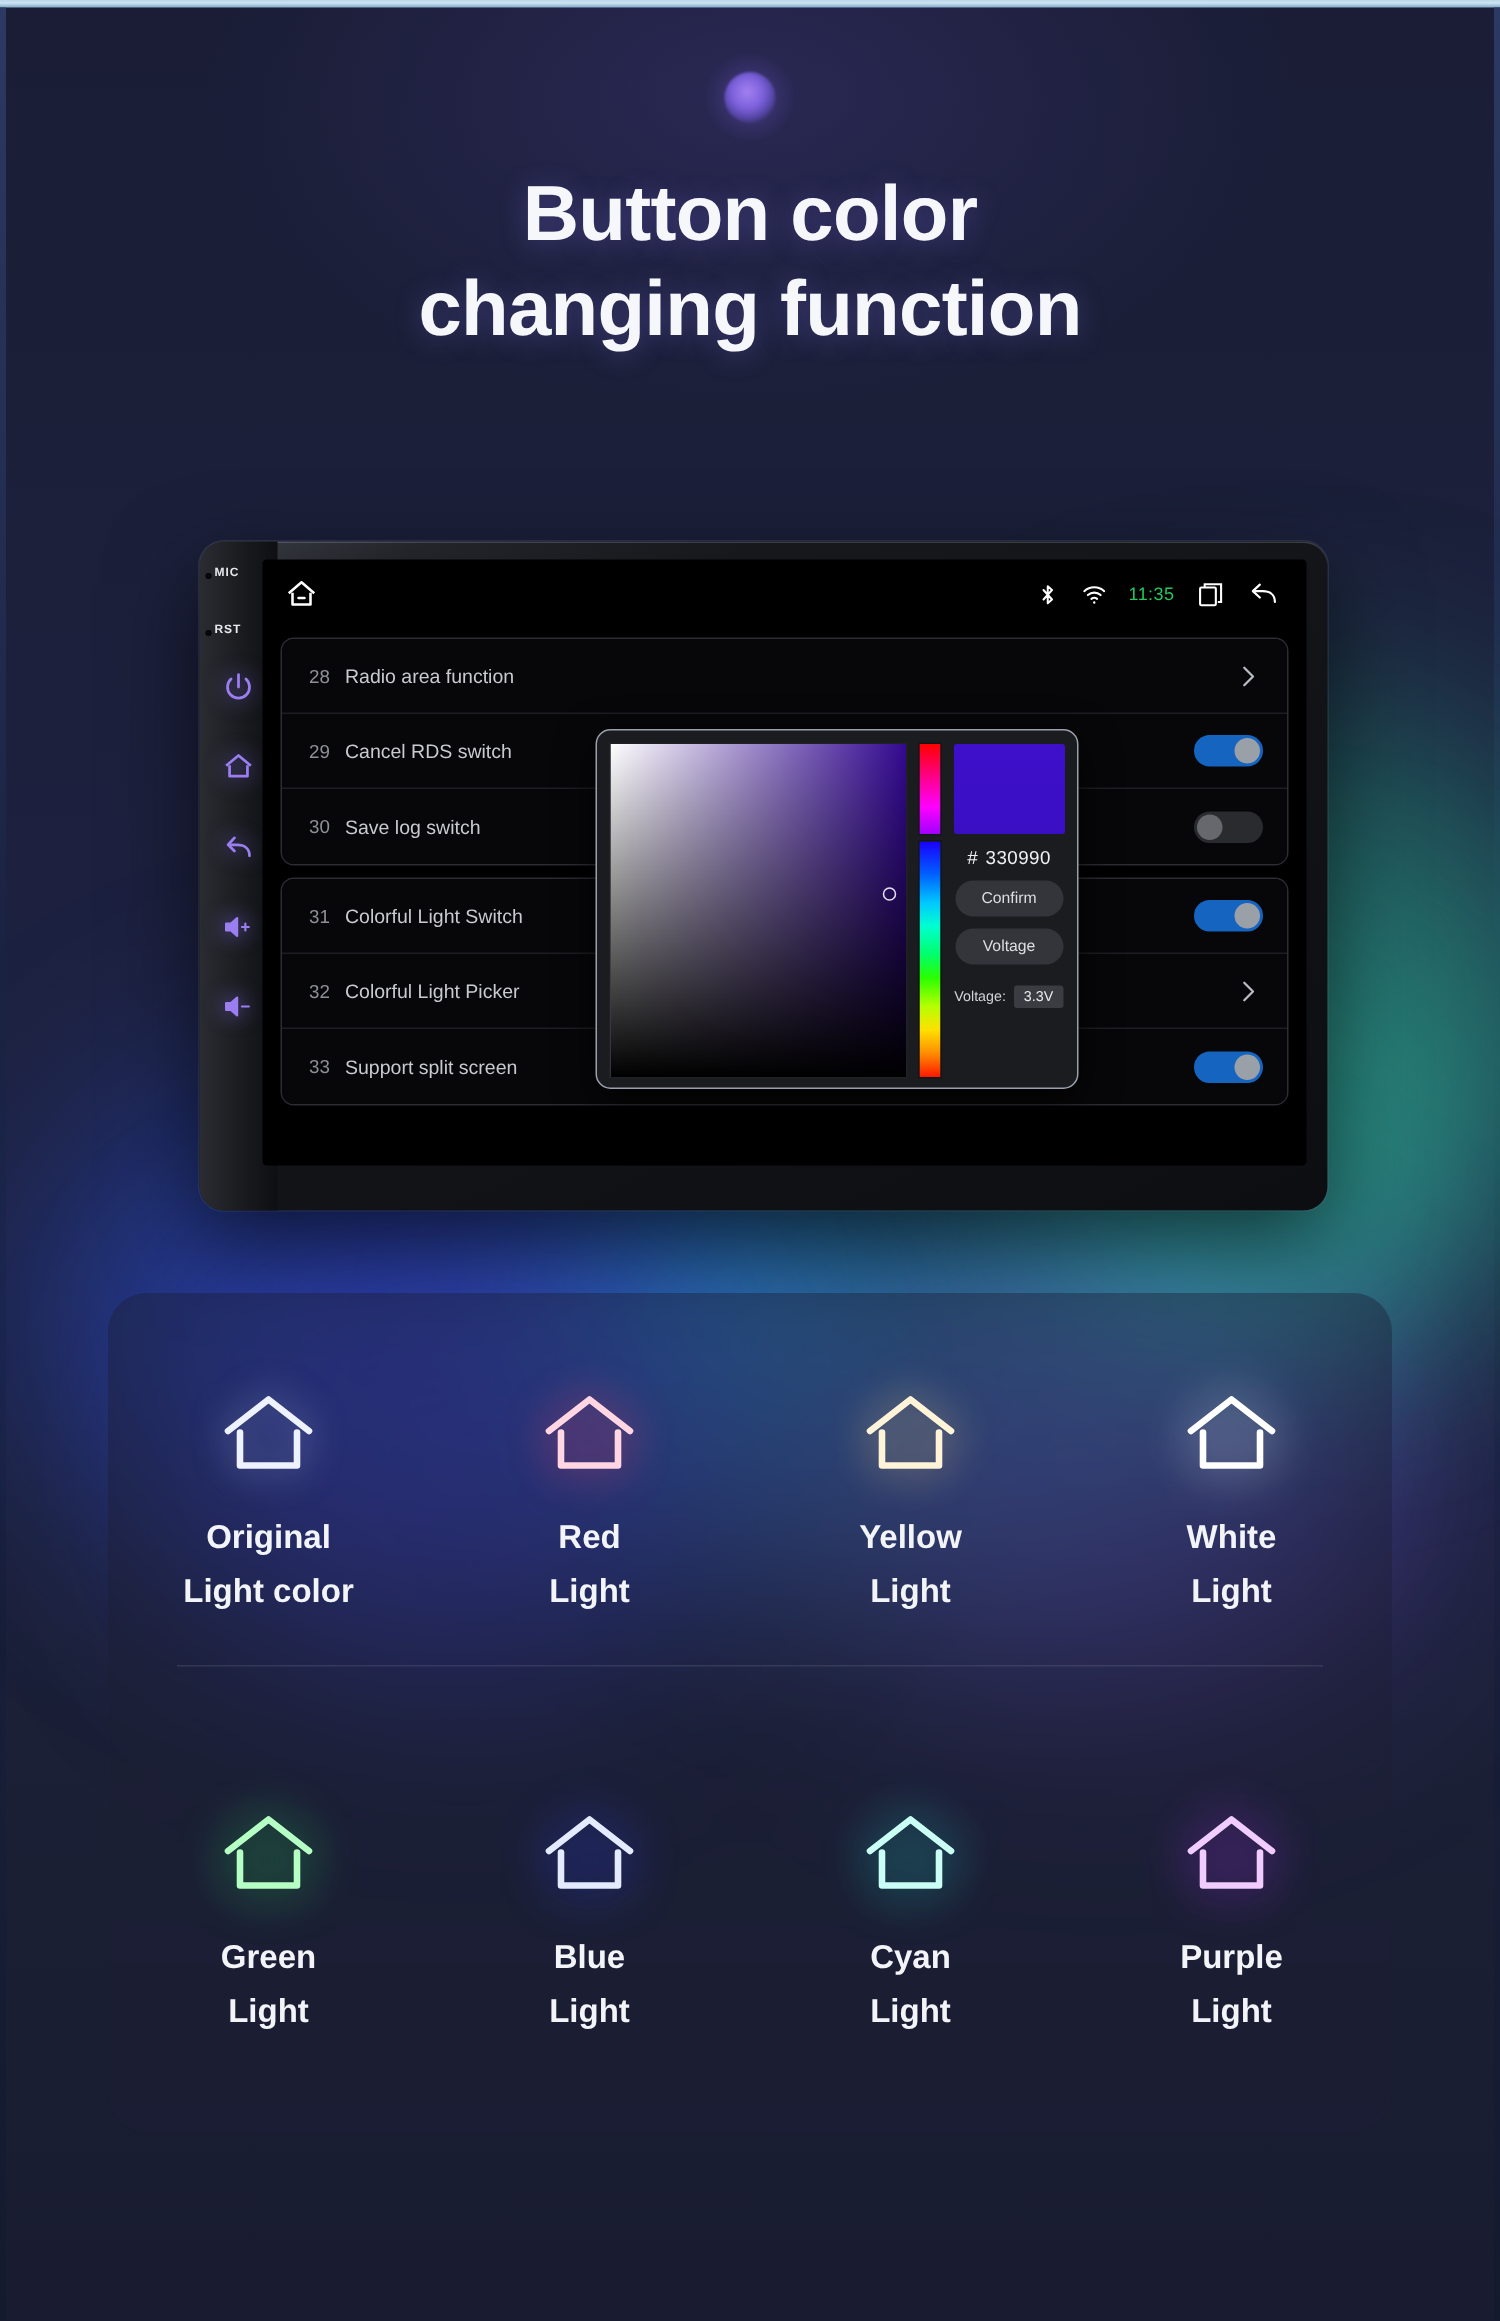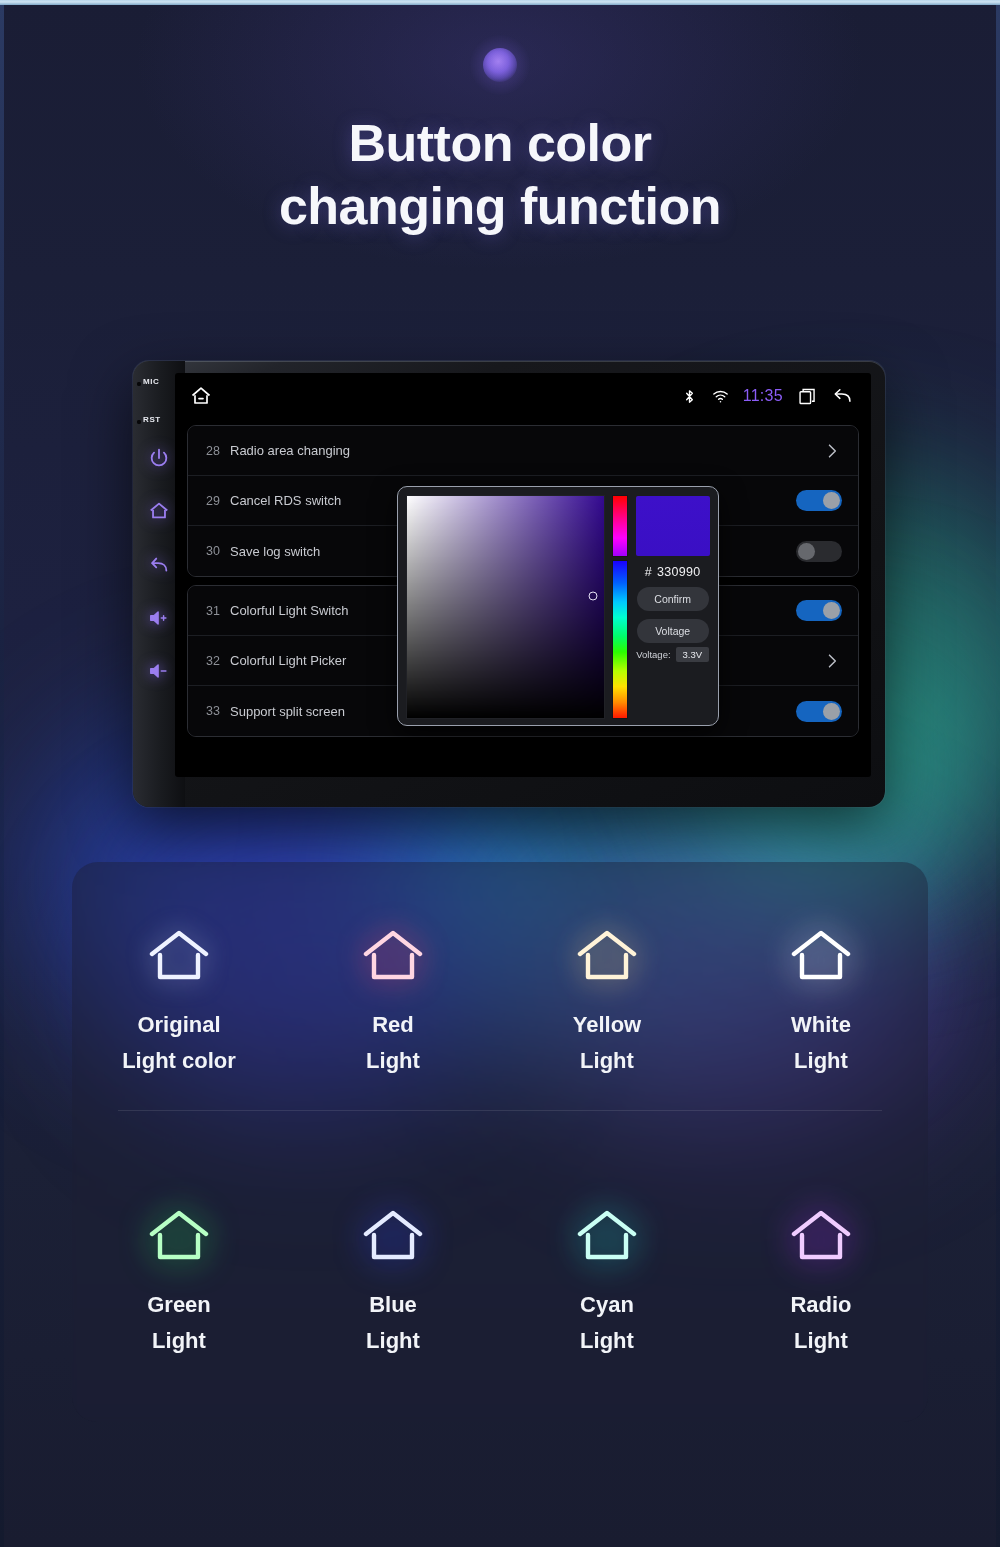--- a/index.html
+++ b/index.html
@@ -119,21 +119,21 @@
   .statusbar {
     position: absolute; left: 0; right: 0; top: 0; height: 46px;
     display: flex; align-items: center;
     padding: 0 18px 0 14px;
   }
   .sb-home { width: 24px; height: 24px; color: #fff; }
   .sb-home svg { width: 100%; height: 100%; }
   .sb-right { margin-left: auto; display: flex; align-items: center; gap: 14px; }
   .sb-ico { width: 17px; height: 17px; color: #fff; display: block; }
   .sb-ico svg { width: 100%; height: 100%; display: block; }
-  .sb-time { color: #8b5cf6; font-size: 16px; letter-spacing: .3px; }
+  .sb-time { color: #22c55e; font-size: 12px; letter-spacing: .3px; }
   .sb-ico-lg { width: 21px; height: 21px; color: #fff; }
   .sb-ico-lg svg { width: 100%; height: 100%; display: block; }
 
   
   .group {
     position: absolute; left: 12px; right: 12px;
     background: #07070a;
     border: 1px solid #2b2d33;
     border-radius: 9px;
     overflow: hidden;
@@ -227,21 +227,21 @@
   .pbtn {
     margin-top: 8px;
     width: 72px; height: 24px; border-radius: 12px;
     background: #33353b;
     color: #dcdee3; font-size: 10.5px;
     display: flex; align-items: center; justify-content: center;
     border: none;
     font-family: inherit;
   }
   .voltline {
-    margin-top: 4px; display: flex; align-items: center; gap: 5px;
+    margin-top: 14px; display: flex; align-items: center; gap: 5px;
   }
   .volt-lbl { color: #cfd2d8; font-size: 9.5px; }
   .volt-val {
     background: #3a3c42; color: #e8eaee; font-size: 9.5px;
     padding: 2px 7px; border-radius: 2px;
   }
 
   
   .card {
     position: absolute;
@@ -370,21 +370,21 @@
               <path d="M20.5 17.5c0-5.2-3.6-8.3-9.2-8.3H4.5"></path>
               <path d="M9 4.3 3.7 9.2 9 14.1"></path>
             </svg>
           </span>
         </span>
       </div>
 
       <div class="group group-a">
         <div class="row">
           <span class="row-num">28</span>
-          <span class="row-label">Radio area changing</span>
+          <span class="row-label">Radio area function</span>
           <span class="row-ctrl">
             <span class="chev">
               <svg viewBox="0 0 24 24" fill="none" stroke="currentColor" stroke-width="1.8" stroke-linecap="round" stroke-linejoin="round">
                   <path d="M9 5l7 7-7 7"></path>
                 </svg>
             </span>
           </span>
         </div>
         <div class="row">
           <span class="row-num">29</span>
@@ -560,20 +560,20 @@
       </div>
 
       <div class="cell">
         <span class="house" style="color:#f0ccff;filter:drop-shadow(0 0 16px rgba(175,50,255,0.95))">
           <svg viewBox="0 0 70 62" fill="none" stroke="currentColor" stroke-width="4.4" stroke-linecap="round" stroke-linejoin="round">
             <path d="M8 29 35 8l27 21"></path>
               <path d="M16 30v22h38V30"></path>
           </svg>
         </span>
         <span class="cell-label">
-          <span>Radio</span><br>
+          <span>Purple</span><br>
           <span>Light</span>
         </span>
       </div>
 
     </div>
   </div>
 </div>
 
 </body></html>

